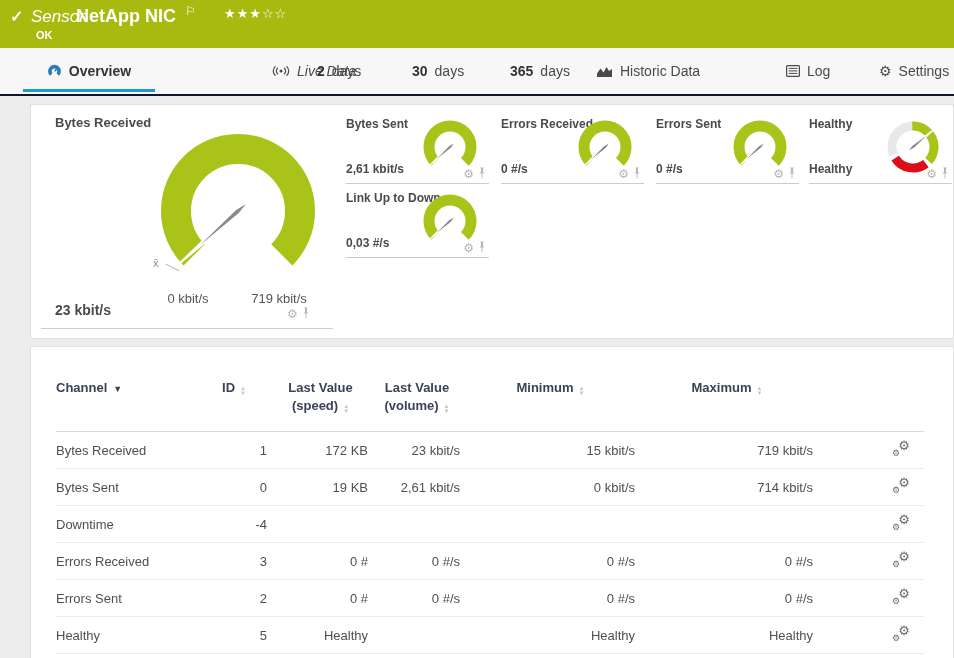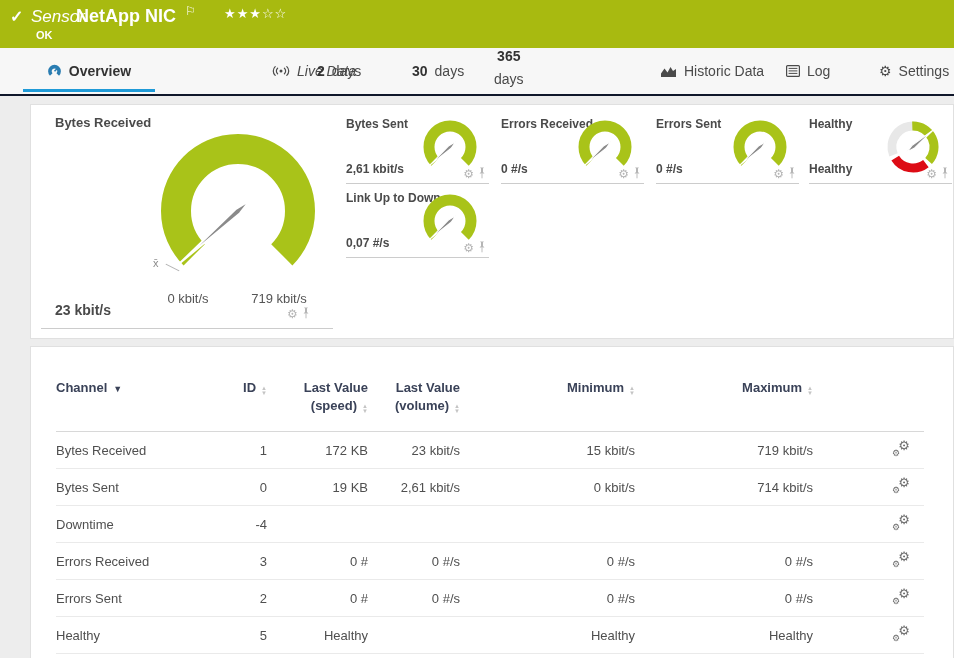--- a/index.html
+++ b/index.html
@@ -16,22 +16,22 @@
   .topbar .title{position:absolute;left:76px;top:6px;font-size:18px;font-weight:bold;}
   .topbar .flag{position:absolute;left:185px;top:4px;font-size:12px;}
   .topbar .stars{position:absolute;left:224px;top:6px;font-size:13px;letter-spacing:1px;cursor:pointer;}
   .topbar .status{position:absolute;left:36px;top:29px;font-size:11px;font-weight:bold;}
   
   .tabbar{position:absolute;left:0;top:48px;width:954px;height:46px;background:#f7f7f7;border-bottom:2px solid #0f172a;}
   .tab{position:absolute;top:0;height:46px;display:flex;align-items:center;gap:7px;font-size:14px;color:#4a4a4a;cursor:pointer;white-space:nowrap;}
   .tab .num{font-weight:bold;color:#333;}
   .tab.active{left:23px;width:132px;justify-content:center;font-weight:bold;color:#333;}
   .tab.active::after{content:"";position:absolute;left:0;right:0;bottom:2px;height:3px;background:#1f9ad7;}
-  .t-live{left:272px;font-style:italic;} .t-2d{left:317px;} .t-30d{left:412px;} .t-365d{left:494px;flex-direction:column;}
-  .t-hist{left:660px;justify-content:center;} .t-log{left:786px;} .t-set{left:879px;}
+  .t-live{left:272px;font-style:italic;} .t-2d{left:317px;} .t-30d{left:412px;} .t-365d{left:510px;}
+  .t-hist{left:596px;justify-content:center;} .t-log{left:786px;} .t-set{left:879px;}
   .gear-glyph{font-style:normal;line-height:1;}
   .t-set .gear-glyph{font-size:14px;color:#4a4a4a;}
   
   .panel1{position:absolute;left:30px;top:104px;width:922px;height:233px;background:#fff;border:1px solid #e0e0e0;}
   .panel2{position:absolute;left:30px;top:346px;width:922px;height:312px;background:#fff;border:1px solid #e0e0e0;border-bottom:none;}
   
   .bg-title{position:absolute;left:24px;top:10px;font-size:13px;font-weight:bold;color:#4a4a4a;}
   .bg-svg{position:absolute;left:127px;top:26px;}
   .bg-avg{position:absolute;left:122px;top:152px;font-size:11px;color:#8a8a8a;}
   .bg-avg-line{position:absolute;left:134px;top:162px;width:15px;height:1px;background:#b0b0b0;transform:rotate(27deg);}
@@ -47,21 +47,21 @@
   .c-title{position:absolute;left:0;top:4px;font-size:12px;font-weight:bold;color:#4a4a4a;}
   .c-value{position:absolute;left:0;top:49px;font-size:12px;font-weight:bold;color:#4a4a4a;}
   .c-gauge{position:absolute;right:11px;top:6px;}
   .c-icons{position:absolute;right:2px;bottom:3px;z-index:2;}
   
   .gearpin{display:inline-flex;align-items:center;gap:3px;color:#b5b5b5;cursor:pointer;}
   .gearpin .gear-glyph{font-size:12px;color:#b5b5b5;}
   .pin-svg{fill:#b5b5b5;}
   
   table.channels{position:absolute;left:25px;top:26px;width:868px;border-collapse:collapse;table-layout:fixed;font-size:13px;color:#4f4f4f;}
-  table.channels th{font-size:13px;font-weight:bold;color:#3a4258;text-align:right;vertical-align:top;padding:6px 6px 16px 0;border-bottom:1px solid #d8d8d8;cursor:pointer;line-height:18px;}
+  table.channels th{font-size:13px;font-weight:bold;color:#3a4258;text-align:center;vertical-align:top;padding:6px 6px 16px 0;border-bottom:1px solid #d8d8d8;cursor:pointer;line-height:18px;}
   table.channels th.h-channel{text-align:left;padding-left:0;}
   table.channels td{text-align:right;padding:9px 6px 9px 0;border-bottom:1px solid #eaeaea;}
   table.channels td.channel{text-align:left;padding-left:0;}
   table.channels td.gearcol,table.channels th.gearcol{padding-right:14px;}
   .sort{display:inline-flex;flex-direction:column;margin-left:5px;font-size:6px;line-height:5px;color:#c4c4c4;vertical-align:2px;font-style:normal;}
   .sort i{font-style:normal;}
   .sort-active{font-size:9px;color:#3a4258;margin-left:6px;}
   .rowgear{position:relative;display:inline-block;width:18px;height:15px;cursor:pointer;}
   .rowgear .g1{position:absolute;right:0;top:-3px;font-size:13px;color:#6e6e6e;}
   .rowgear .g2{position:absolute;left:0;bottom:-2px;font-size:9px;color:#6e6e6e;}
@@ -210,21 +210,21 @@
         </svg>
     </div>
   </div>
 
   <div class="cell c5">
     <div class="c-title">Link Up to Down</div>
     <svg class="c-gauge" width="56" height="56" viewBox="0 0 56 56">
       <path d="M 13.15 42.85 A 21 21 0 1 1 42.85 42.85" fill="none" stroke="#a9c319" stroke-width="11"></path>
       <polygon points="7.9,46.1 26.8,26.7 33.9,22.6 29.2,29.3" fill="#8a8a8a" stroke="#fff" stroke-width="1.2"></polygon>
     </svg>
-    <div class="c-value">0,07 #/s</div>
+    <div class="c-value">0,03 #/s</div>
     <div class="c-icons gearpin">
       <i class="gear-glyph">⚙</i>
       <svg class="pin-svg" width="10" height="13" viewBox="0 0 10 13">
           <path d="M2.5 6.5 L4 5 L4 1.5 L3 0.5 L7 0.5 L6 1.5 L6 5 L7.5 6.5 Z"></path>
           <rect x="4.55" y="6.5" width="0.9" height="4.8"></rect>
         </svg>
     </div>
   </div>
 </div>
 

